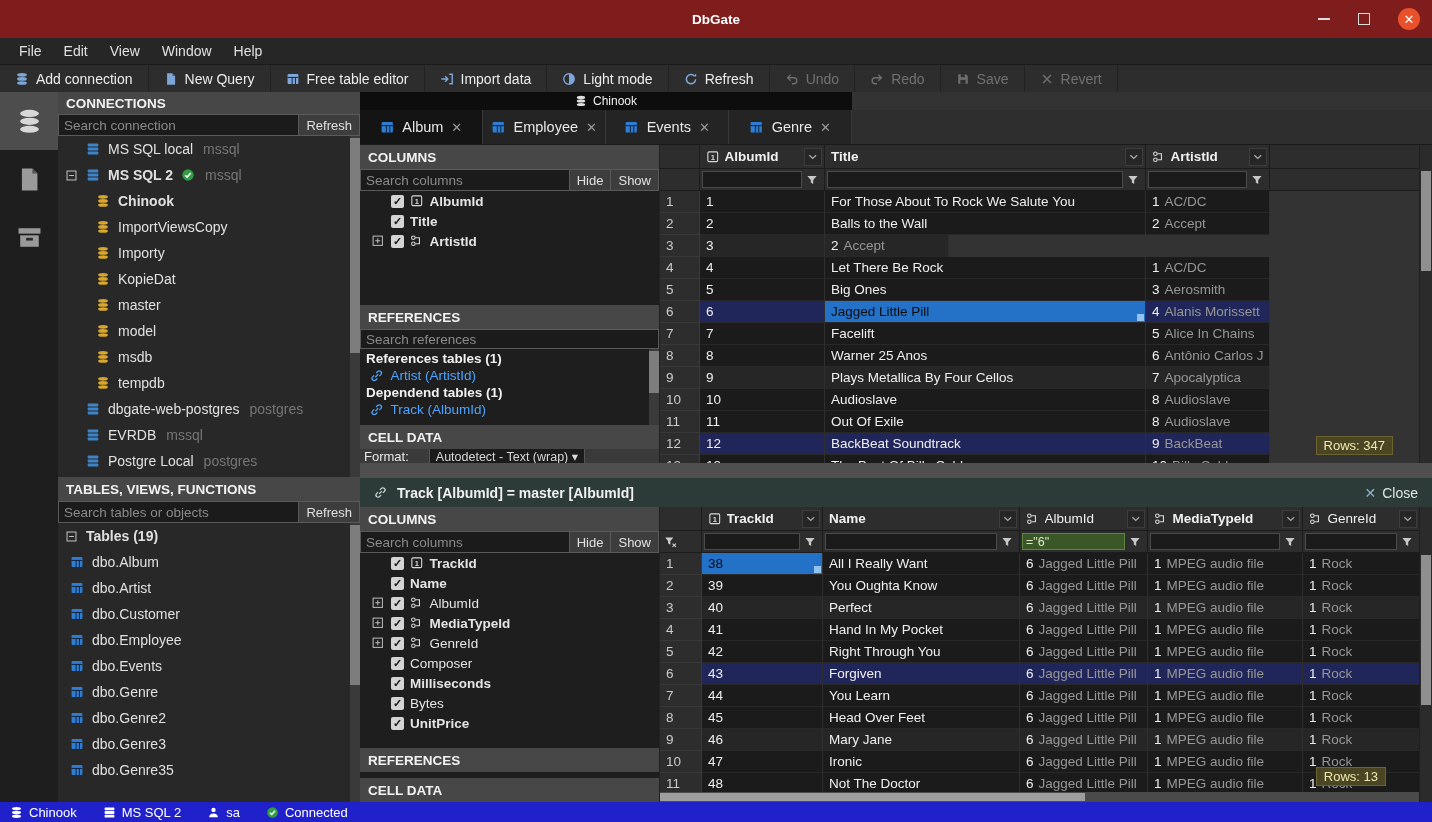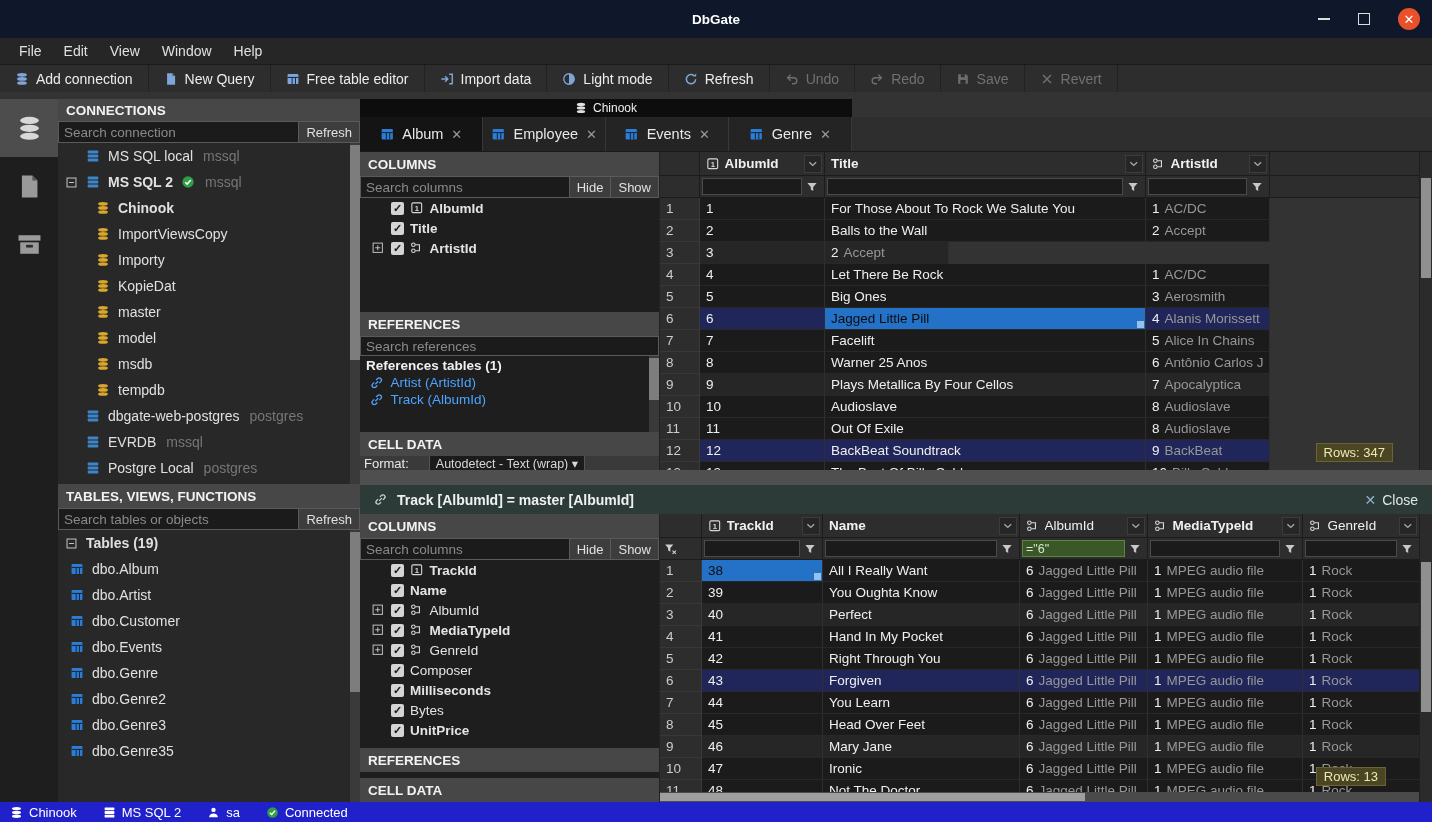--- a/index.html
+++ b/index.html
@@ -1,36 +1,36 @@
 <!DOCTYPE html>
 <html><head>
 <meta charset="utf-8">
 <style>
   * { margin:0; padding:0; box-sizing:border-box; }
   html,body { background:#111; }
   .app{position:relative;width:1432px;height:822px;background:#333;font-family:"Liberation Sans",sans-serif;color:#e8e8e8;overflow:hidden;font-size:13px;}
 
   
-  .titlebar{height:38px;background:#0f172a;display:flex;align-items:center;justify-content:center;position:relative;}
+  .titlebar{height:38px;background:#7f1d1d;display:flex;align-items:center;justify-content:center;position:relative;}
   .titlebar .title{font-weight:bold;font-size:13.5px;color:#fff;}
   .win-controls{position:absolute;right:12px;top:0;height:100%;display:flex;align-items:center;gap:28px;}
   .wc-min{width:12px;height:2px;background:#ddd;}
   .wc-max{width:12px;height:12px;border:1.5px solid #ddd;}
   .wc-close{width:22px;height:22px;border-radius:50%;background:#e9512a;color:#fff;display:flex;align-items:center;justify-content:center;font-size:13px;}
 
   
   .menubar{height:26px;background:#262626;display:flex;align-items:center;padding-left:8px;font-size:14px;color:#e0e0e0;}
   .menu-item{padding:0 11px;height:100%;display:flex;align-items:center;}
   .toolbar{height:28px;background:#2d2d2d;display:flex;border-top:1px solid #1a1a1a;}
   .tbtn{display:flex;align-items:center;gap:7px;padding:0 15px;border-right:1px solid #222;font-size:14px;color:#ececec;}
   .tbtn.disabled{color:#717171;}
   .ic{display:inline-flex;align-items:center;justify-content:center;line-height:0;}
 
   
-  .body{position:absolute;top:92px;left:0;right:0;bottom:20px;display:flex;margin-top:7px;}
+  .body{position:absolute;top:92px;left:0;right:0;bottom:20px;display:flex;}
   .rail{width:58px;background:#1e1e1e;display:flex;flex-direction:column;}
   .rail-item{height:58px;display:flex;align-items:center;justify-content:center;font-size:27px;}
   .rail-item.active{background:#4d4d4d;}
 
   .sidebar{width:302px;background:#2d2d2d;display:flex;flex-direction:column;overflow:hidden;}
   .widget-header{height:22px;background:#474747;display:flex;align-items:center;padding:0 8px;font-weight:bold;font-size:13.5px;color:#f2f2f2;flex:none;}
   .srch{display:flex;height:22px;flex:none;background:#2d2d2d;}
   .srch input{flex:1;min-width:0;background:#1b1b1b;border:1px solid #5a5a5a;color:#cfcfcf;font-size:13.5px;padding:0 5px;font-family:"Liberation Sans",sans-serif;outline:none;}
   .srch input::placeholder{color:#8a8a8a;}
   .srch .sbtn{background:#3d3d3d;border:1px solid #5a5a5a;border-left:none;color:#e0e0e0;font-size:13px;padding:0 7px;display:flex;align-items:center;}
@@ -489,20 +489,29 @@
             </span>
             <span class="lbl">dbo.Customer</span>
           </div>
           <div class="tree-item" style="padding-left:12px">
             <span class="ic">
               <svg viewBox="0 0 16 16" width="1em" height="1em">
                 <rect x="1.8" y="2.3" width="12.4" height="11.4" rx="1" fill="#2d7dd2"></rect>
                 <path d="M1.8 6.2h12.4M7 6.2v7.5M10.8 6.2v7.5" stroke="#10213a" stroke-width="1.1" fill="none"></path>
               </svg>
             </span>
+            <span class="lbl">dbo.Employee</span>
+          </div>
+          <div class="tree-item" style="padding-left:12px">
+            <span class="ic">
+              <svg viewBox="0 0 16 16" width="1em" height="1em">
+                <rect x="1.8" y="2.3" width="12.4" height="11.4" rx="1" fill="#2d7dd2"></rect>
+                <path d="M1.8 6.2h12.4M7 6.2v7.5M10.8 6.2v7.5" stroke="#10213a" stroke-width="1.1" fill="none"></path>
+              </svg>
+            </span>
             <span class="lbl">dbo.Events</span>
           </div>
           <div class="tree-item" style="padding-left:12px">
             <span class="ic">
               <svg viewBox="0 0 16 16" width="1em" height="1em">
                 <rect x="1.8" y="2.3" width="12.4" height="11.4" rx="1" fill="#2d7dd2"></rect>
                 <path d="M1.8 6.2h12.4M7 6.2v7.5M10.8 6.2v7.5" stroke="#10213a" stroke-width="1.1" fill="none"></path>
               </svg>
             </span>
             <span class="lbl">dbo.Genre</span>
@@ -654,20 +663,21 @@
                   <svg viewBox="0 0 16 16" width="1em" height="1em">
                     <g fill="none" stroke="#4da3ff" stroke-width="1.5">
                       <path d="M6.3 9.7l3.4-3.4"></path>
                       <path d="M5 7.5 3.2 9.3a2.6 2.6 0 0 0 3.7 3.7l1.8-1.8"></path>
                       <path d="M11 8.5l1.8-1.8a2.6 2.6 0 0 0-3.7-3.7L7.3 4.8"></path>
                     </g>
                   </svg>
                 </span>
                 <span>Artist (ArtistId)</span>
               </div>
+              <div class="ref-title">Dependend tables (1)</div>
               <div class="ref-link">
                 <span class="ic">
                   <svg viewBox="0 0 16 16" width="1em" height="1em">
                     <g fill="none" stroke="#4da3ff" stroke-width="1.5">
                       <path d="M6.3 9.7l3.4-3.4"></path>
                       <path d="M5 7.5 3.2 9.3a2.6 2.6 0 0 0 3.7 3.7l1.8-1.8"></path>
                       <path d="M11 8.5l1.8-1.8a2.6 2.6 0 0 0-3.7-3.7L7.3 4.8"></path>
                     </g>
                   </svg>
                 </span>

